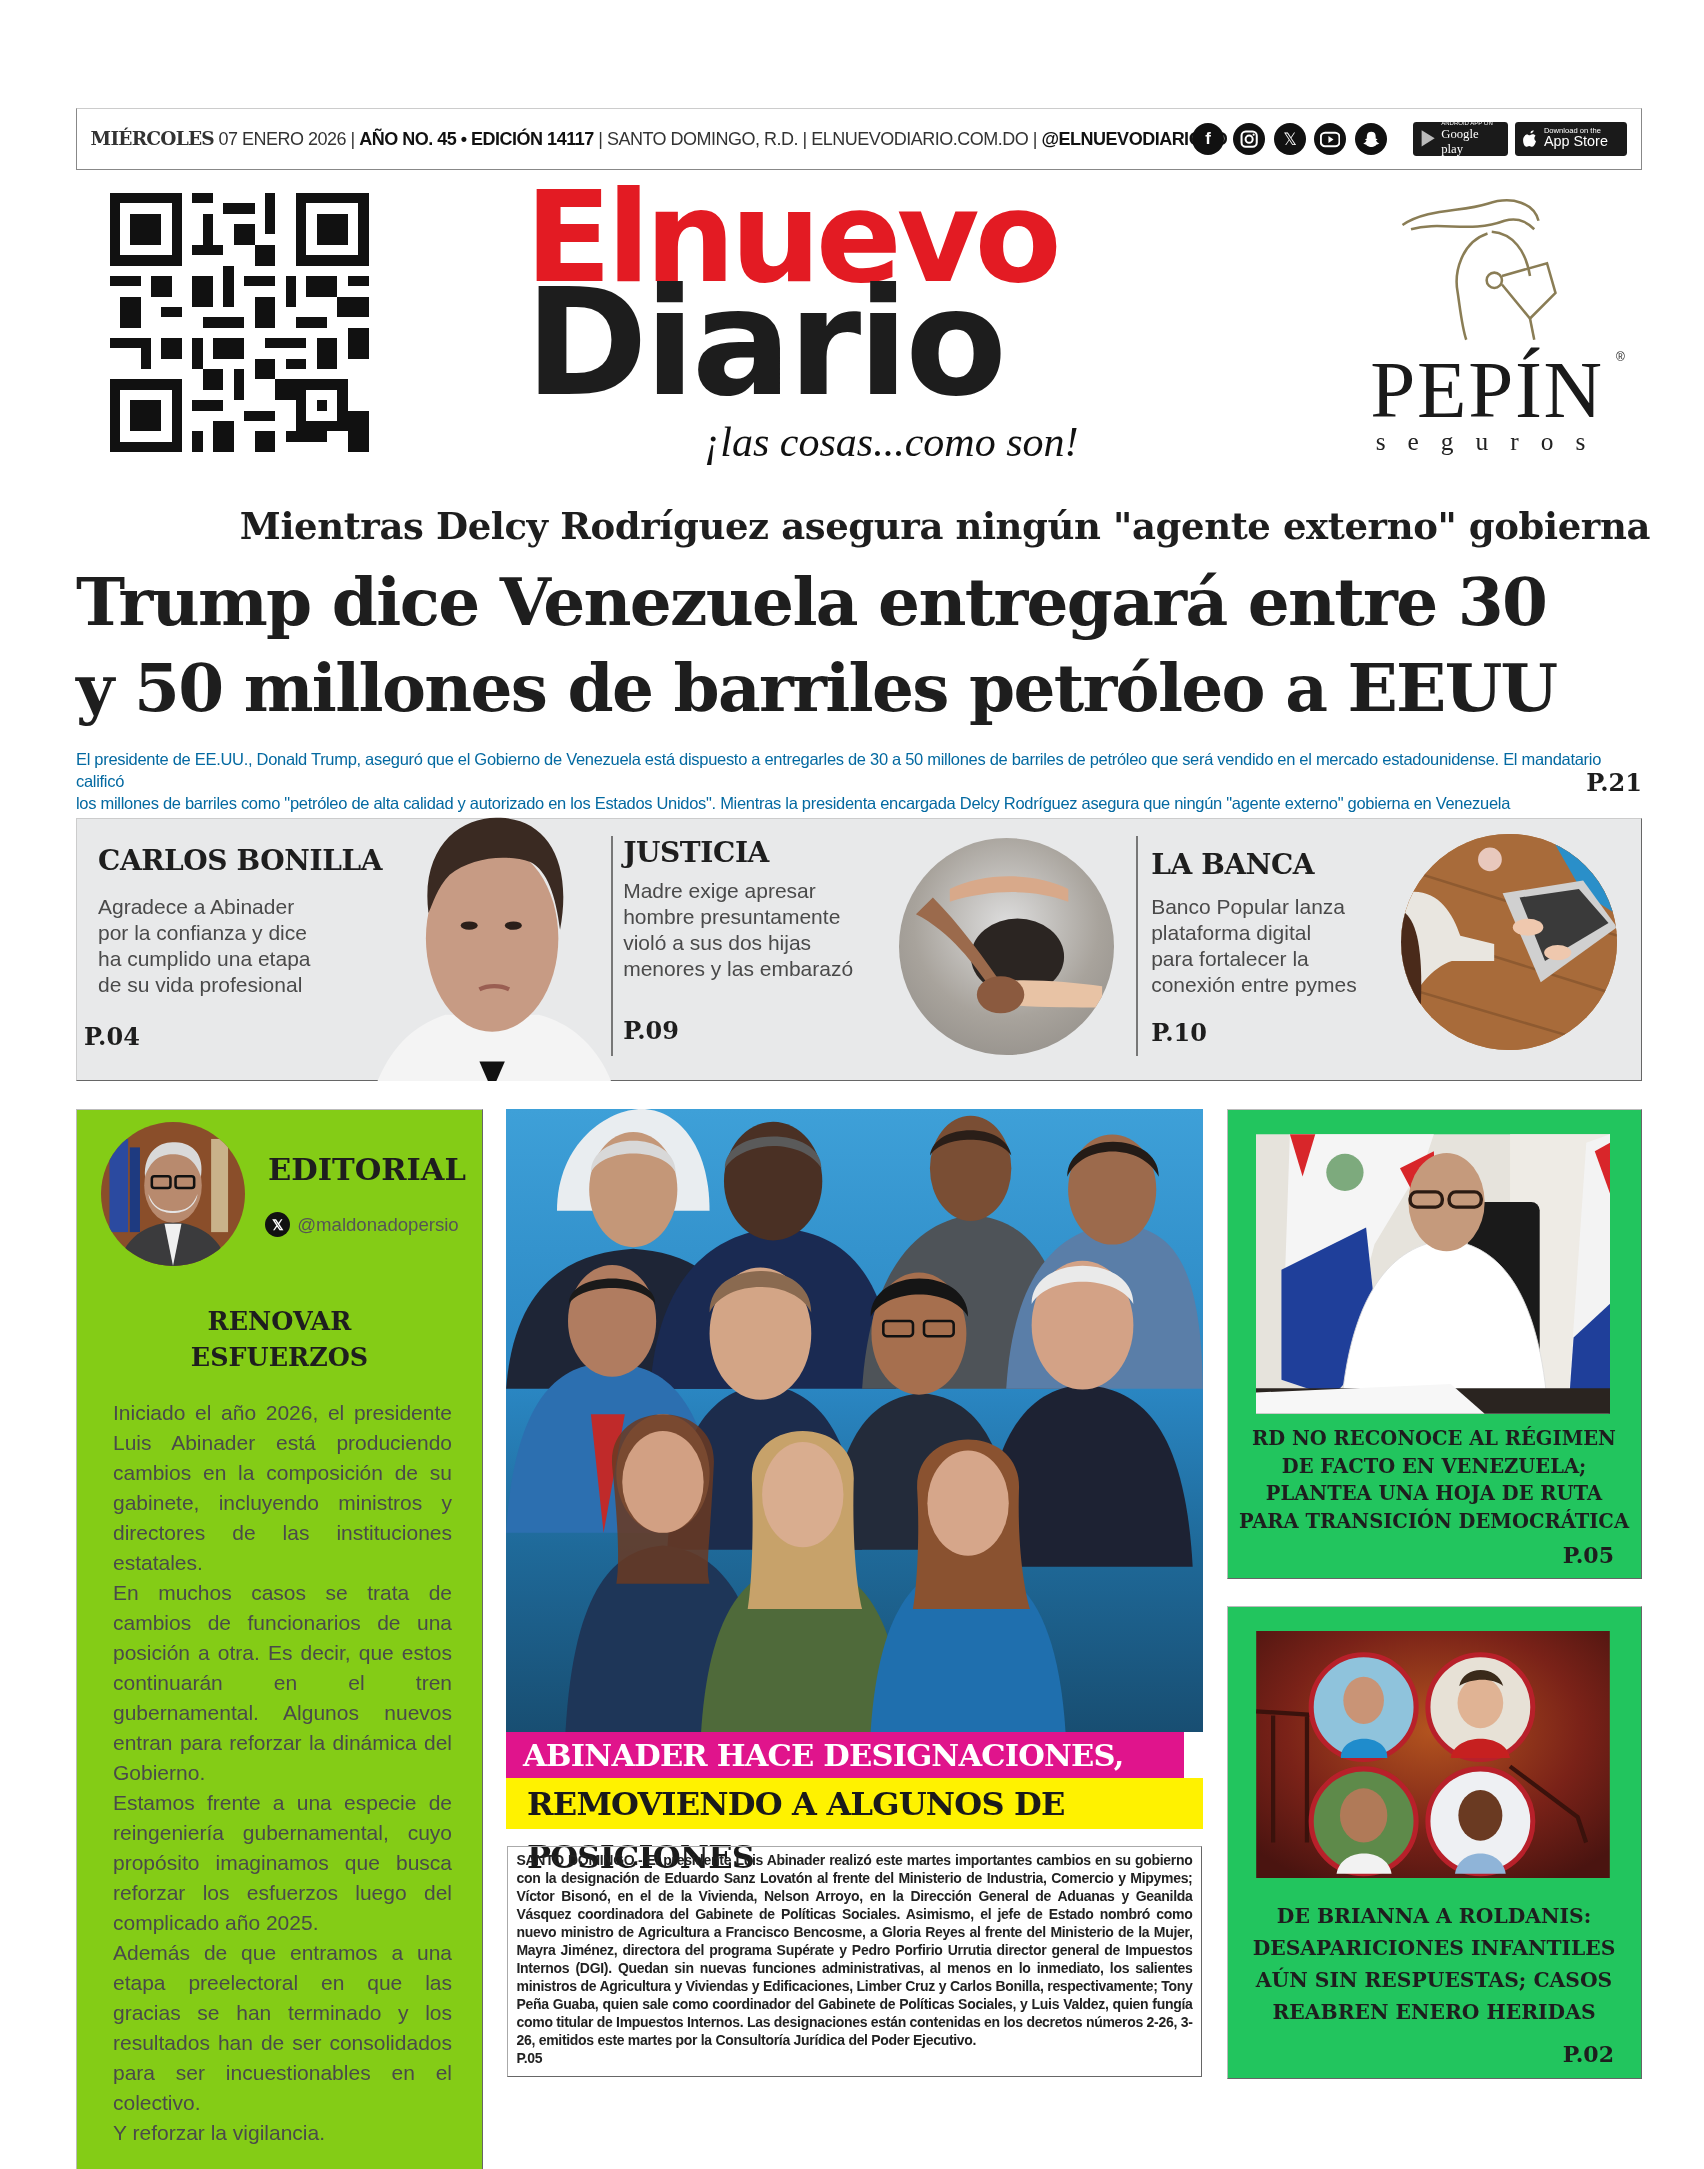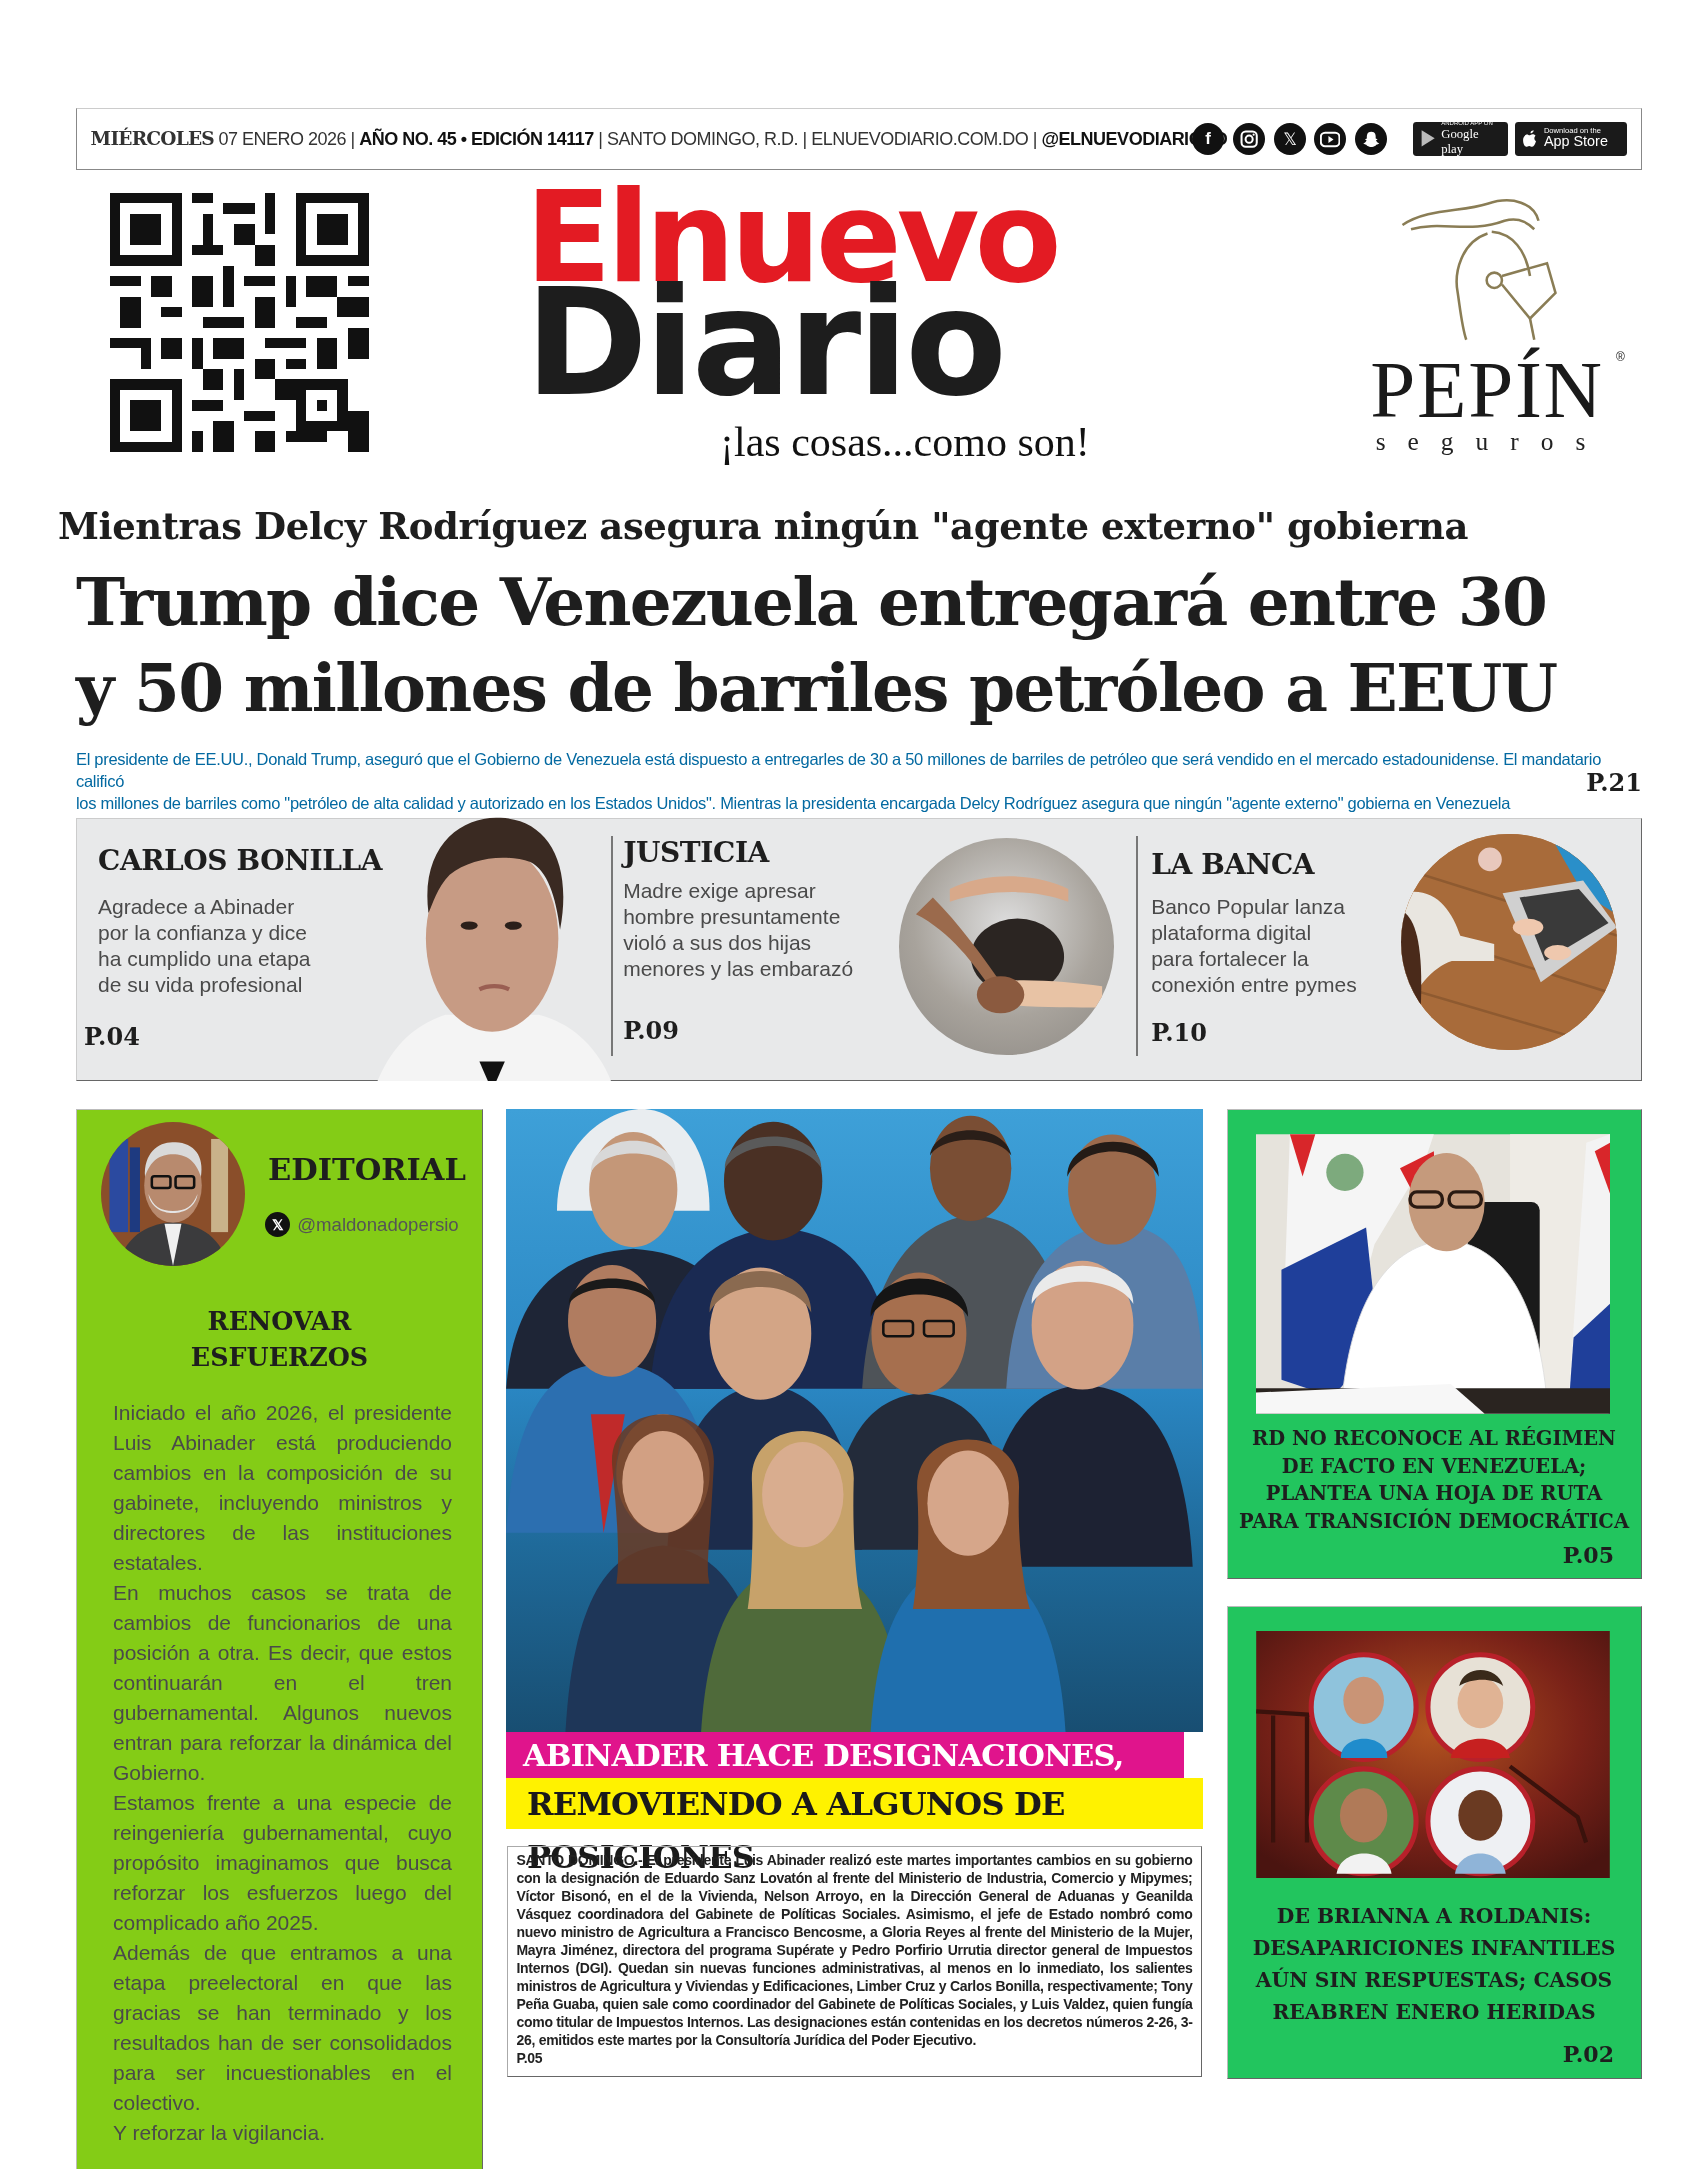--- a/index.html
+++ b/index.html
@@ -17,27 +17,27 @@
   .social { position: absolute; top: 14.4px; width: 32px; height: 32px; border-radius: 50%; background: #111; color: #fff; display: flex; align-items: center; justify-content: center; font-weight: bold; font-size: 17px; }
   .store { position: absolute; top: 12.7px; height: 34px; background: #1a1a1a; border-radius: 3.4px; color: #fff; display: flex; align-items: center; padding: 0 6.8px; gap: 5.1px; }
   .store .small { font-size: 6px; display: block; line-height: 6.8px; }
   .store .big { font-size: 14.4px; line-height: 15.3px; display: block; }
 
   
   #qr { left: 95px; top: 193px; width: 288px; height: 259px; }
   #logo { left: 525px; top: 182px; width: 670px; height: 288px; }
   .logo-red { position: absolute; left: 0; top: 0; font-family: "DejaVu Sans", sans-serif; font-weight: bold; font-size: 127px; color: #e31b23; letter-spacing: -5.1px; line-height: 110px; }
   .logo-black { position: absolute; left: 0; top: 93px; font-family: "DejaVu Sans", sans-serif; font-weight: bold; font-size: 148px; color: #1d1d1d; letter-spacing: -3.4px; line-height: 136px; }
-  .logo-tag { position: absolute; left: 195px; top: 236px; font-family: "Liberation Serif", serif; font-size: 42px; color: #111; }
+  .logo-tag { position: absolute; left: 179px; top: 236px; font-family: "Liberation Serif", serif; font-style: italic; font-size: 42px; color: #111; }
   #pepin { left: 1343px; top: 191px; width: 288px; height: 263px; }
   .pepin-word { position: absolute; left: 0; top: 153px; width: 288px; text-align: center; font-family: "Liberation Serif", serif; font-size: 81px; color: #1a1a1a; letter-spacing: 1.7px; }
   .pepin-sub { position: absolute; left: 8.5px; top: 236px; width: 280px; text-align: center; font-family: "Liberation Serif", serif; font-size: 25.4px; letter-spacing: 22px; color: #222; }
 
   
-  #kicker { left: 58px; top: 504px; width: 1566px; text-align: left; font-size: 37px; letter-spacing: -0.4px; }
+  #kicker { left: 84px; top: 504px; width: 1566px; text-align: right; font-size: 37px; letter-spacing: -0.4px; }
   #headline { left: 76px; top: 559px; width: 1566px; font-size: 66px; line-height: 86px; letter-spacing: -1.7px; }
   #summary { left: 76px; top: 748px; width: 1566px; font-size: 16.5px; line-height: 22px; color: #0369a1; letter-spacing: -0.3px; }
   #summary-page { right: 62px; top: 768px; font-size: 24px; }
 
   
   #strip { left: 76px; top: 818px; width: 1566px; height: 263px; background: #e8e9ea; border: 1.7px solid #666; border-top-color: #ccc; border-left-color: #ccc; }
   .teaser { position: absolute; top: 0; height: 263px; }
   .teaser .t-title { position: absolute; left: 21px; top: 25.4px; font-size: 28px; letter-spacing: -0.4px; }
   .teaser .t-body { position: absolute; left: 21px; font-size: 21px; line-height: 26px; color: #4a4a4a; }
   .teaser .t-page { position: absolute; left: 7px; top: 203px; font-size: 24px; }

